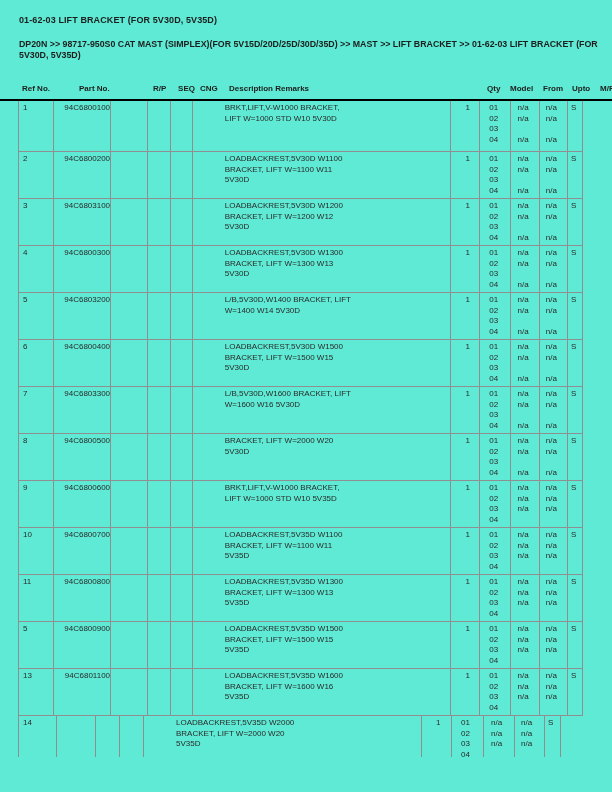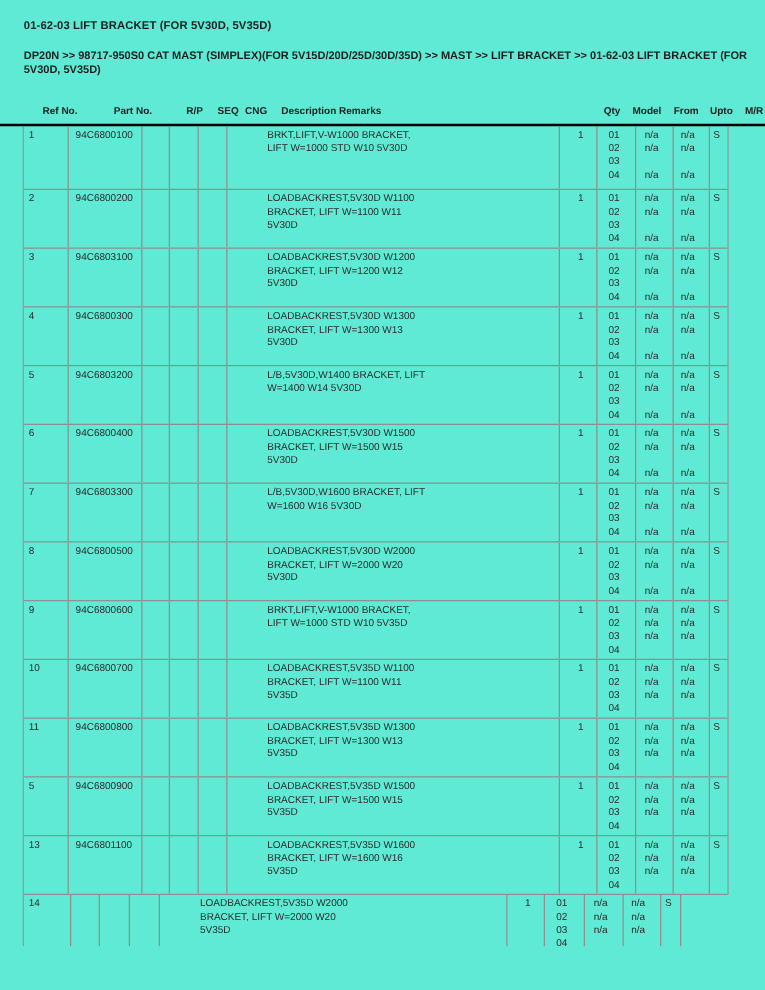--- a/index.html
+++ b/index.html
@@ -14,36 +14,36 @@
     font-size:9px; font-weight:bold; letter-spacing:0.1px; color:#1d1d1d;
     white-space:nowrap;
   }
   .breadcrumb {
     position:absolute; left:19px; top:39px; width:584px;
     font-size:8.8px; font-weight:bold; line-height:10.6px; color:#1d1d1d;
   }
   
   .c-ref   { width:39px;  }
   .c-part  { width:61px;  }
-  .c-rp    { width:23px;  }
+  .c-rp    { width:23px;margin-left:16px;  }
   .c-seq   { width:24px;  }
   .c-cng   { width:24px;  }
   .c-desc  { width:254px; }
   .c-qty   { width:30px;  }
   .c-model { width:32px;  }
   .c-from  { width:31px;  }
   .c-upto  { width:30px;  }
   .c-mr    { width:16px;  }
 
   .thead {
     position:absolute; left:18px; top:84px; display:flex;
     font-size:8px; font-weight:bold; color:#1d1d1d;
   }
   .thead > div { white-space:nowrap; overflow:visible; }
-  .h-ref   { padding-left:4px;margin-left:12px; }
+  .h-ref   { padding-left:4px; }
   .h-part  { padding-left:5px;margin-left:17px; }
   .h-rp    { padding-left:2px; }
   .h-seq   { padding-left:1px;text-align:center; }
   .h-cng   { padding-left:2px; }
   .h-desc  { padding-left:7px; }
   .h-qty   { padding-left:11px;}
   .h-model { padding-left:4px; }
   .h-from  { padding-left:5px; }
   .h-upto  { padding-left:3px; }
   .h-mr    { padding-left:1px; }
@@ -58,21 +58,21 @@
   }
   .trow {
     display:flex; align-items:stretch; height:47px;
     border-bottom:1px solid #8f8f8f;
     font-size:8px; line-height:10.6px; color:#2a2a2a;
   }
   .trow.first { height:51px; }
   .trow > div { border-right:1px solid #8f8f8f; padding-top:2px; overflow:hidden; }
   .trow > div:first-child { border-left:1px solid #8f8f8f; }
   .cell-ref   { padding-left:4px; }
-  .cell-part  { padding-left:5px; white-space:nowrap; }
+  .cell-part  { padding-left:5px; white-space:nowrap;text-align:right; }
   .cell-desc  { padding-left:8px;margin-left:24px; }
   .cell-qty   { padding-left:14px; }
   .cell-model { padding-left:9px; }
   .cell-from  { padding-left:7px; }
   .cell-upto  { padding-left:6px; }
   .cell-mr    { padding-left:3px; }
   .ln { white-space:nowrap; height:10.6px; }
 </style>
 </head>
 <body>
@@ -321,21 +321,20 @@
         </div>
       <div class="c-mr cell-mr">S</div>
     </div>
       <div class="trow">
       <div class="c-ref cell-ref">8</div>
       <div class="c-part cell-part">94C6800500</div>
       <div class="c-rp"></div>
       <div class="c-seq"></div>
       <div class="c-cng"></div>
       <div class="c-desc cell-desc">
-          <div class="ln">LOADBACKREST,5V30D W2000</div>
           <div class="ln">BRACKET, LIFT W=2000 W20</div>
           <div class="ln">5V30D</div>
         </div>
       <div class="c-qty cell-qty">1</div>
       <div class="c-model cell-model">
           <div class="ln">01</div>
           <div class="ln">02</div>
           <div class="ln">03</div>
           <div class="ln">04</div>
         </div>

